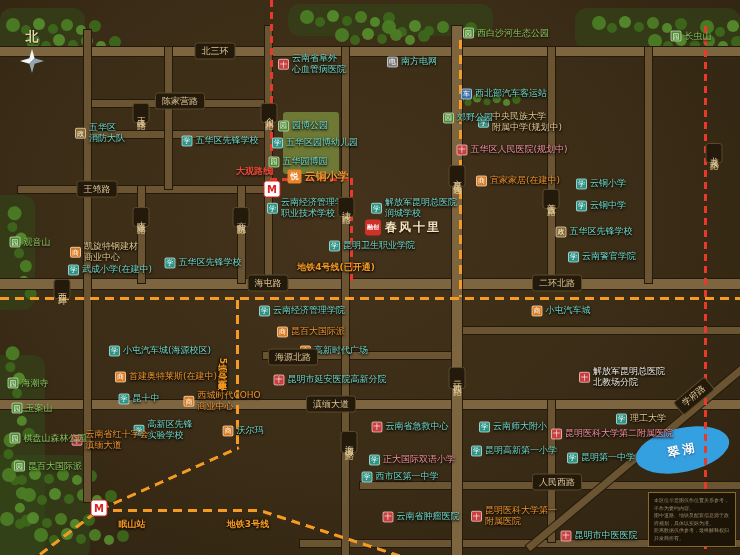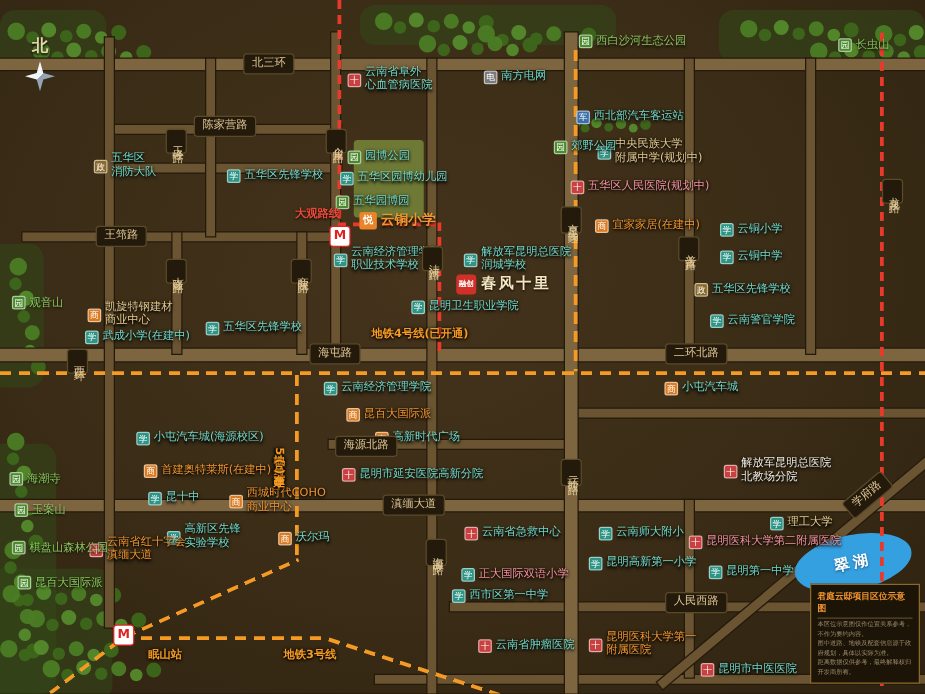--- a/index.html
+++ b/index.html
@@ -410,19 +410,18 @@
     <span class="wy-logo">悦</span>
     <span class="wy-name">云铜小学</span>
   </div>
 
   <div class="compass">
     <div class="n">北</div>
     <div class="star"></div>
   </div>
 
   <div class="legend">
-    <div class="t">君庭云邸项目区位示意图</div>
     <div class="d">本区位示意图仅作位置关系参考，不作为要约内容。</div>
     <div class="d">图中道路、地铁及配套信息源于政府规划，具体以实际为准。</div>
     <div class="d">距离数据仅供参考，最终解释权归开发商所有。</div>
   </div>
 
 </div>
 
 </body></html>

